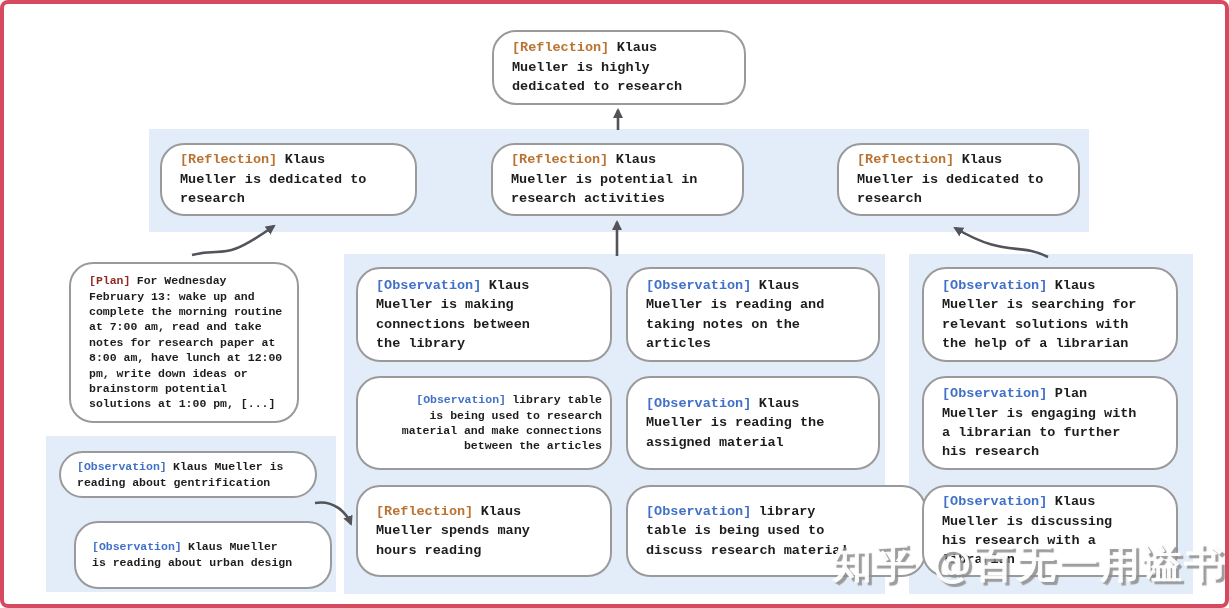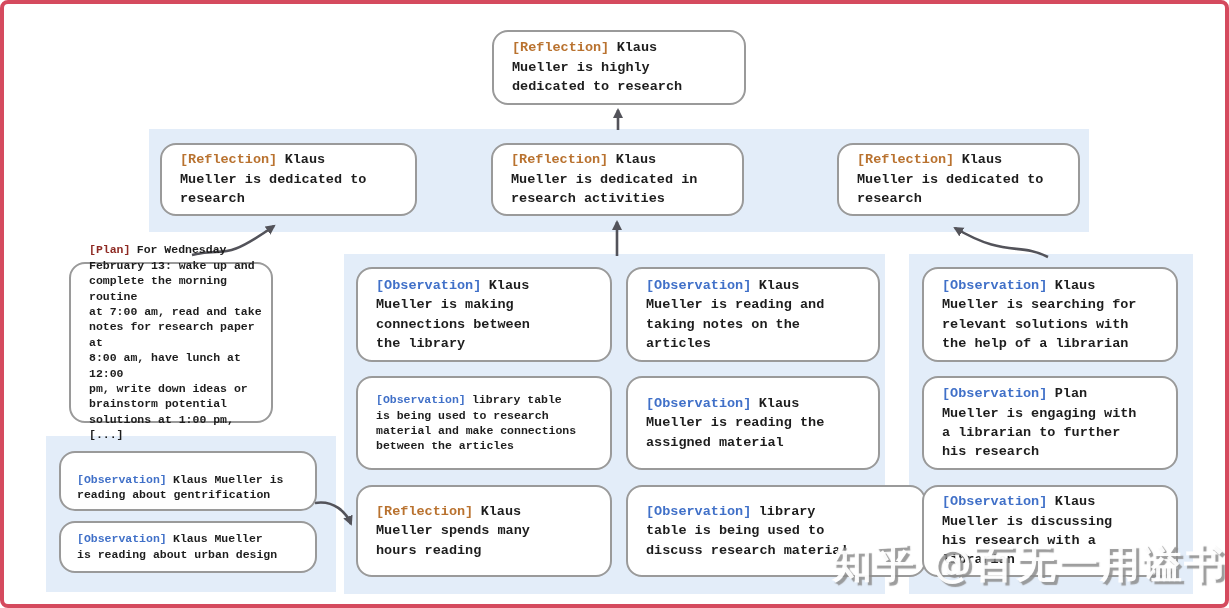--- a/index.html
+++ b/index.html
@@ -23,44 +23,44 @@
   .band-row2{left:145px;top:125px;width:940px;height:103px;}
   .band-left{left:42px;top:432px;width:290px;height:156px;}
   .band-mid{left:340px;top:250px;width:541px;height:340px;}
   .band-right{left:905px;top:250px;width:284px;height:340px;}
   .arrows{position:absolute;left:0;top:0;z-index:2;}
   .node{
     position:absolute;
     box-sizing:border-box;
     background:#ffffff;
     border:2.5px solid var(--box-border,#9a9a9a);
-    border-radius:16px;
+    border-radius:24px;
     z-index:3;
     display:flex;
     flex-direction:column;
     justify-content:center;
     padding:6px 8px 6px 18px;
     font-size:13.5px;
     line-height:1.44;
   }
   .node .body{white-space:pre-wrap;}
   .node .tag{margin-right:0.55em;}
   .t-reflection{color:var(--reflection-tag,#b9722f);}
   .t-observation{color:var(--observation-tag,#4070c8);}
   .t-plan{color:var(--plan-tag,#8e2a23);}
   .small{font-size:11.5px;line-height:1.36;}
   .n-root{left:488px;top:26px;width:254px;height:75px;}
   .n-r2l{left:156px;top:139px;width:257px;height:73px;}
   .n-r2m{left:487px;top:139px;width:253px;height:73px;}
   .n-r2r{left:833px;top:139px;width:243px;height:73px;}
-  .n-plan{left:65px;top:258px;width:204px;height:161px;line-height:1.34;}
-  .n-obs-g{left:55px;top:447px;width:258px;height:60px;padding-left:16px;justify-content:flex-end;}
-  .n-obs-u{left:55px;top:517px;width:258px;height:52px;padding-left:16px;}
+  .n-plan{left:65px;top:258px;width:230px;height:161px;line-height:1.34;}
+  .n-obs-g{left:55px;top:447px;width:258px;height:47px;padding-left:16px;}
+  .n-obs-u{left:70px;top:517px;width:258px;height:68px;padding-left:16px;}
   .n-c2-1{left:352px;top:263px;width:256px;height:95px;}
-  .n-c2-2{left:352px;top:372px;width:256px;height:94px;line-height:1.34;}
+  .n-c2-2{left:352px;top:372px;width:256px;height:94px;line-height:1.34;text-align:right;}
   .n-c2-3{left:352px;top:481px;width:256px;height:92px;}
   .n-c3-1{left:622px;top:263px;width:254px;height:95px;}
   .n-c3-2{left:622px;top:372px;width:254px;height:94px;}
   .n-c3-3{left:622px;top:481px;width:300px;height:92px;}
   .n-c4-1{left:918px;top:263px;width:256px;height:95px;}
   .n-c4-2{left:918px;top:372px;width:256px;height:94px;}
   .n-c4-3{left:918px;top:481px;width:256px;height:92px;}
   .watermark{
     position:absolute;
     left:828px;top:532px;
@@ -106,21 +106,21 @@
   </div>
 
   <div class="node n-r2l">
     <div><span class="tag t-reflection">[Reflection]</span><span class="body">Klaus
 Mueller is dedicated to
 research</span></div>
   </div>
 
   <div class="node n-r2m">
     <div><span class="tag t-reflection">[Reflection]</span><span class="body">Klaus
-Mueller is dedicated in
+Mueller is potential in
 research activities</span></div>
   </div>
 
   <div class="node n-r2r">
     <div><span class="tag t-reflection">[Reflection]</span><span class="body">Klaus
 Mueller is dedicated to
 research</span></div>
   </div>
 
   <div class="node n-plan small">

